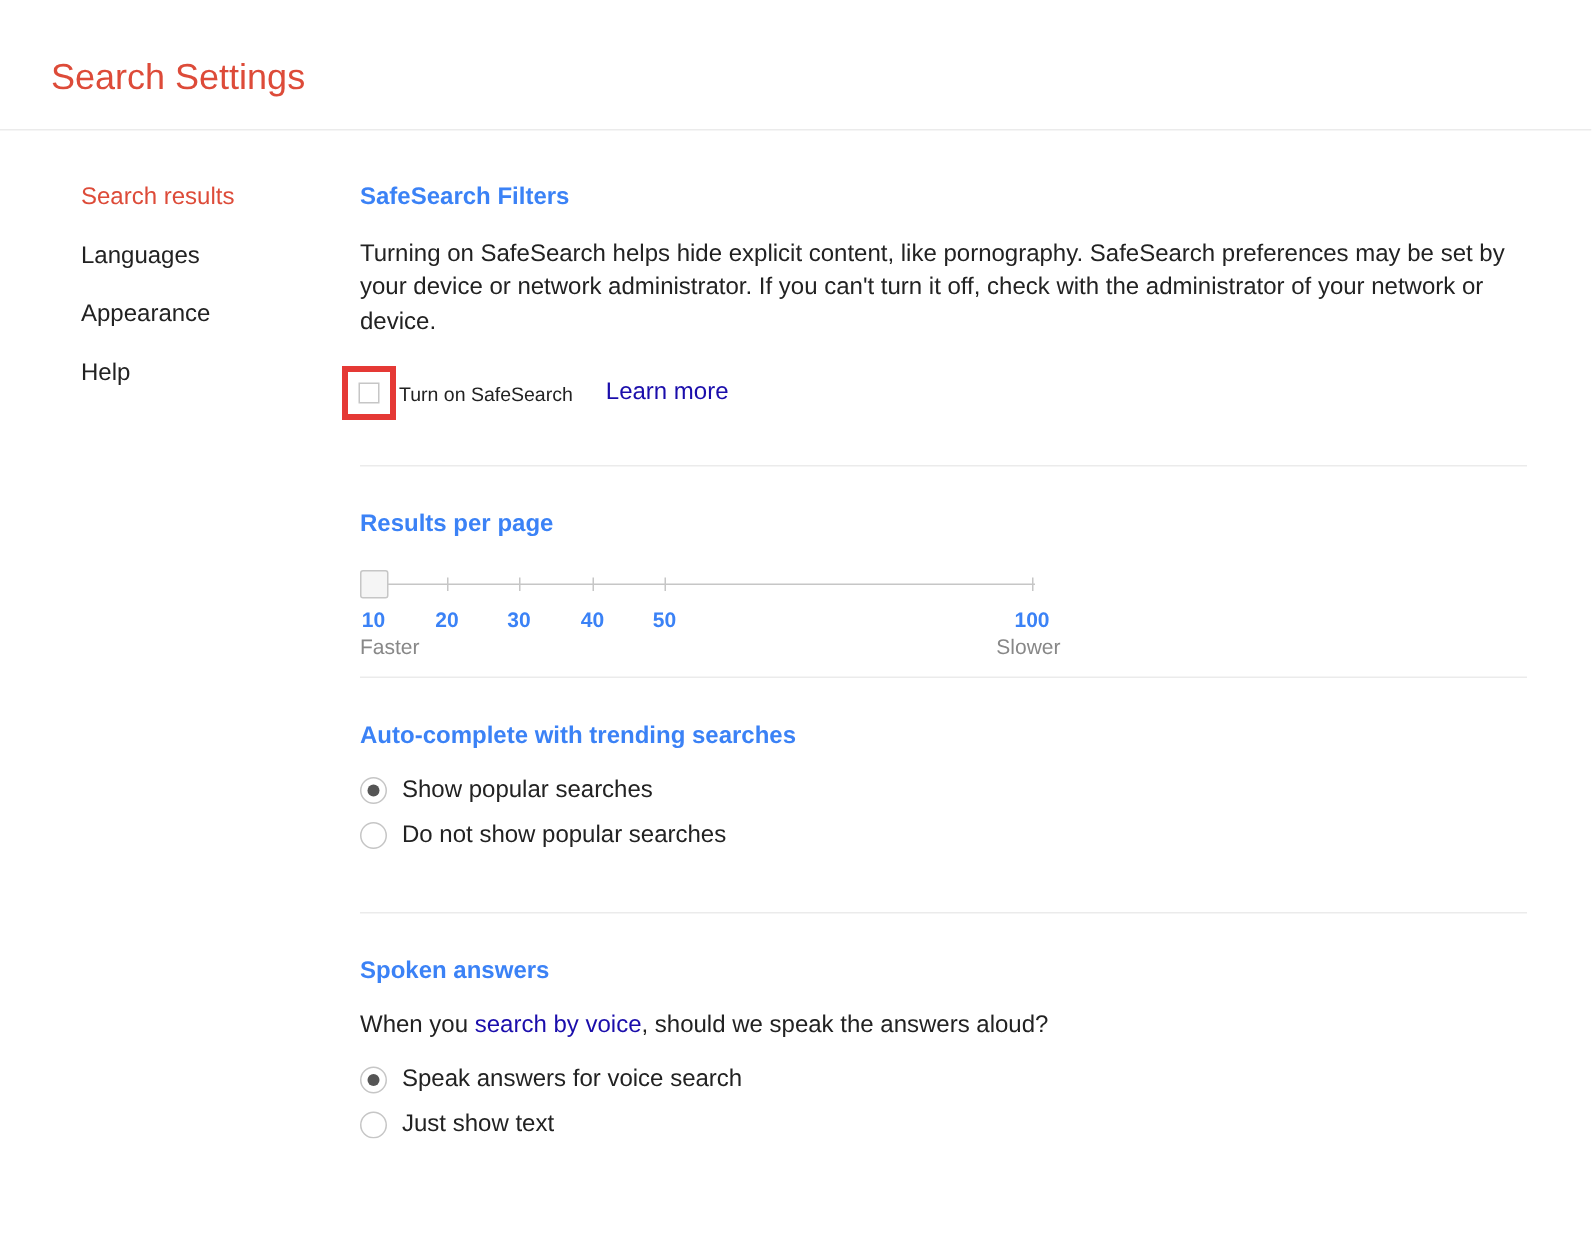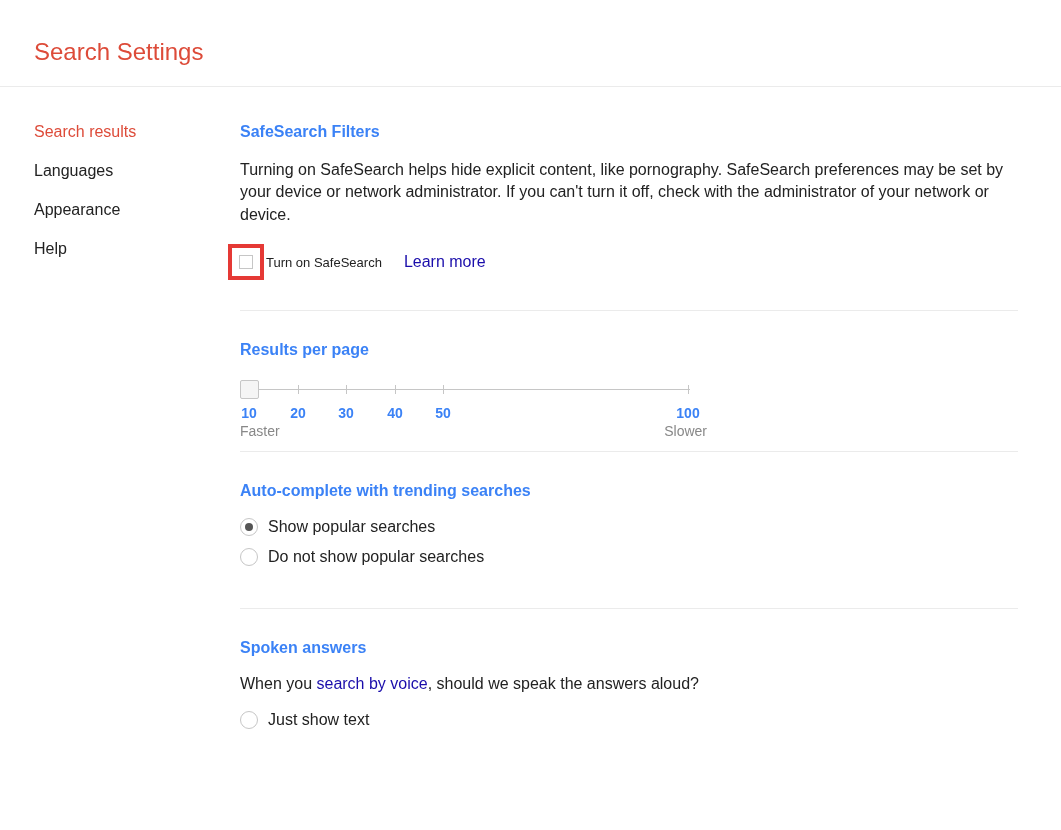--- a/index.html
+++ b/index.html
@@ -17,21 +17,21 @@
       color: #dd4b39;
       font-size: 24px;
       font-weight: normal;
     }
     .content {
       display: flex;
       padding-top: 36px;
     }
     .sidebar {
       width: 205px;
-      padding-left: 34px;
+      padding-left: 54px;
       flex-shrink: 0;
     }
     .sidebar-item {
       font-size: 16px;
       color: #222;
       margin-bottom: 21px;
       cursor: pointer;
     }
     .sidebar-item.active {
       color: #dd4b39;
@@ -251,20 +251,26 @@
         <span class="radio-outer"></span>
         <span>Do not show popular searches</span>
       </div>
     </div>
 
     <div class="section">
       <h2>Spoken answers</h2>
       <p class="spoken-text">
         <span>When you </span><span class="link">search by voice</span><span>, should we speak the answers aloud?</span>
       </p>
+      <div class="radio-row">
+        <span class="radio-outer">
+            <span class="radio-inner"></span>
+          </span>
+        <span>Speak answers for voice search</span>
+      </div>
       <div class="radio-row" style="margin-bottom:0;">
         <span class="radio-outer"></span>
         <span>Just show text</span>
       </div>
     </div>
 
   </div>
 </div>
 
 </body></html>

